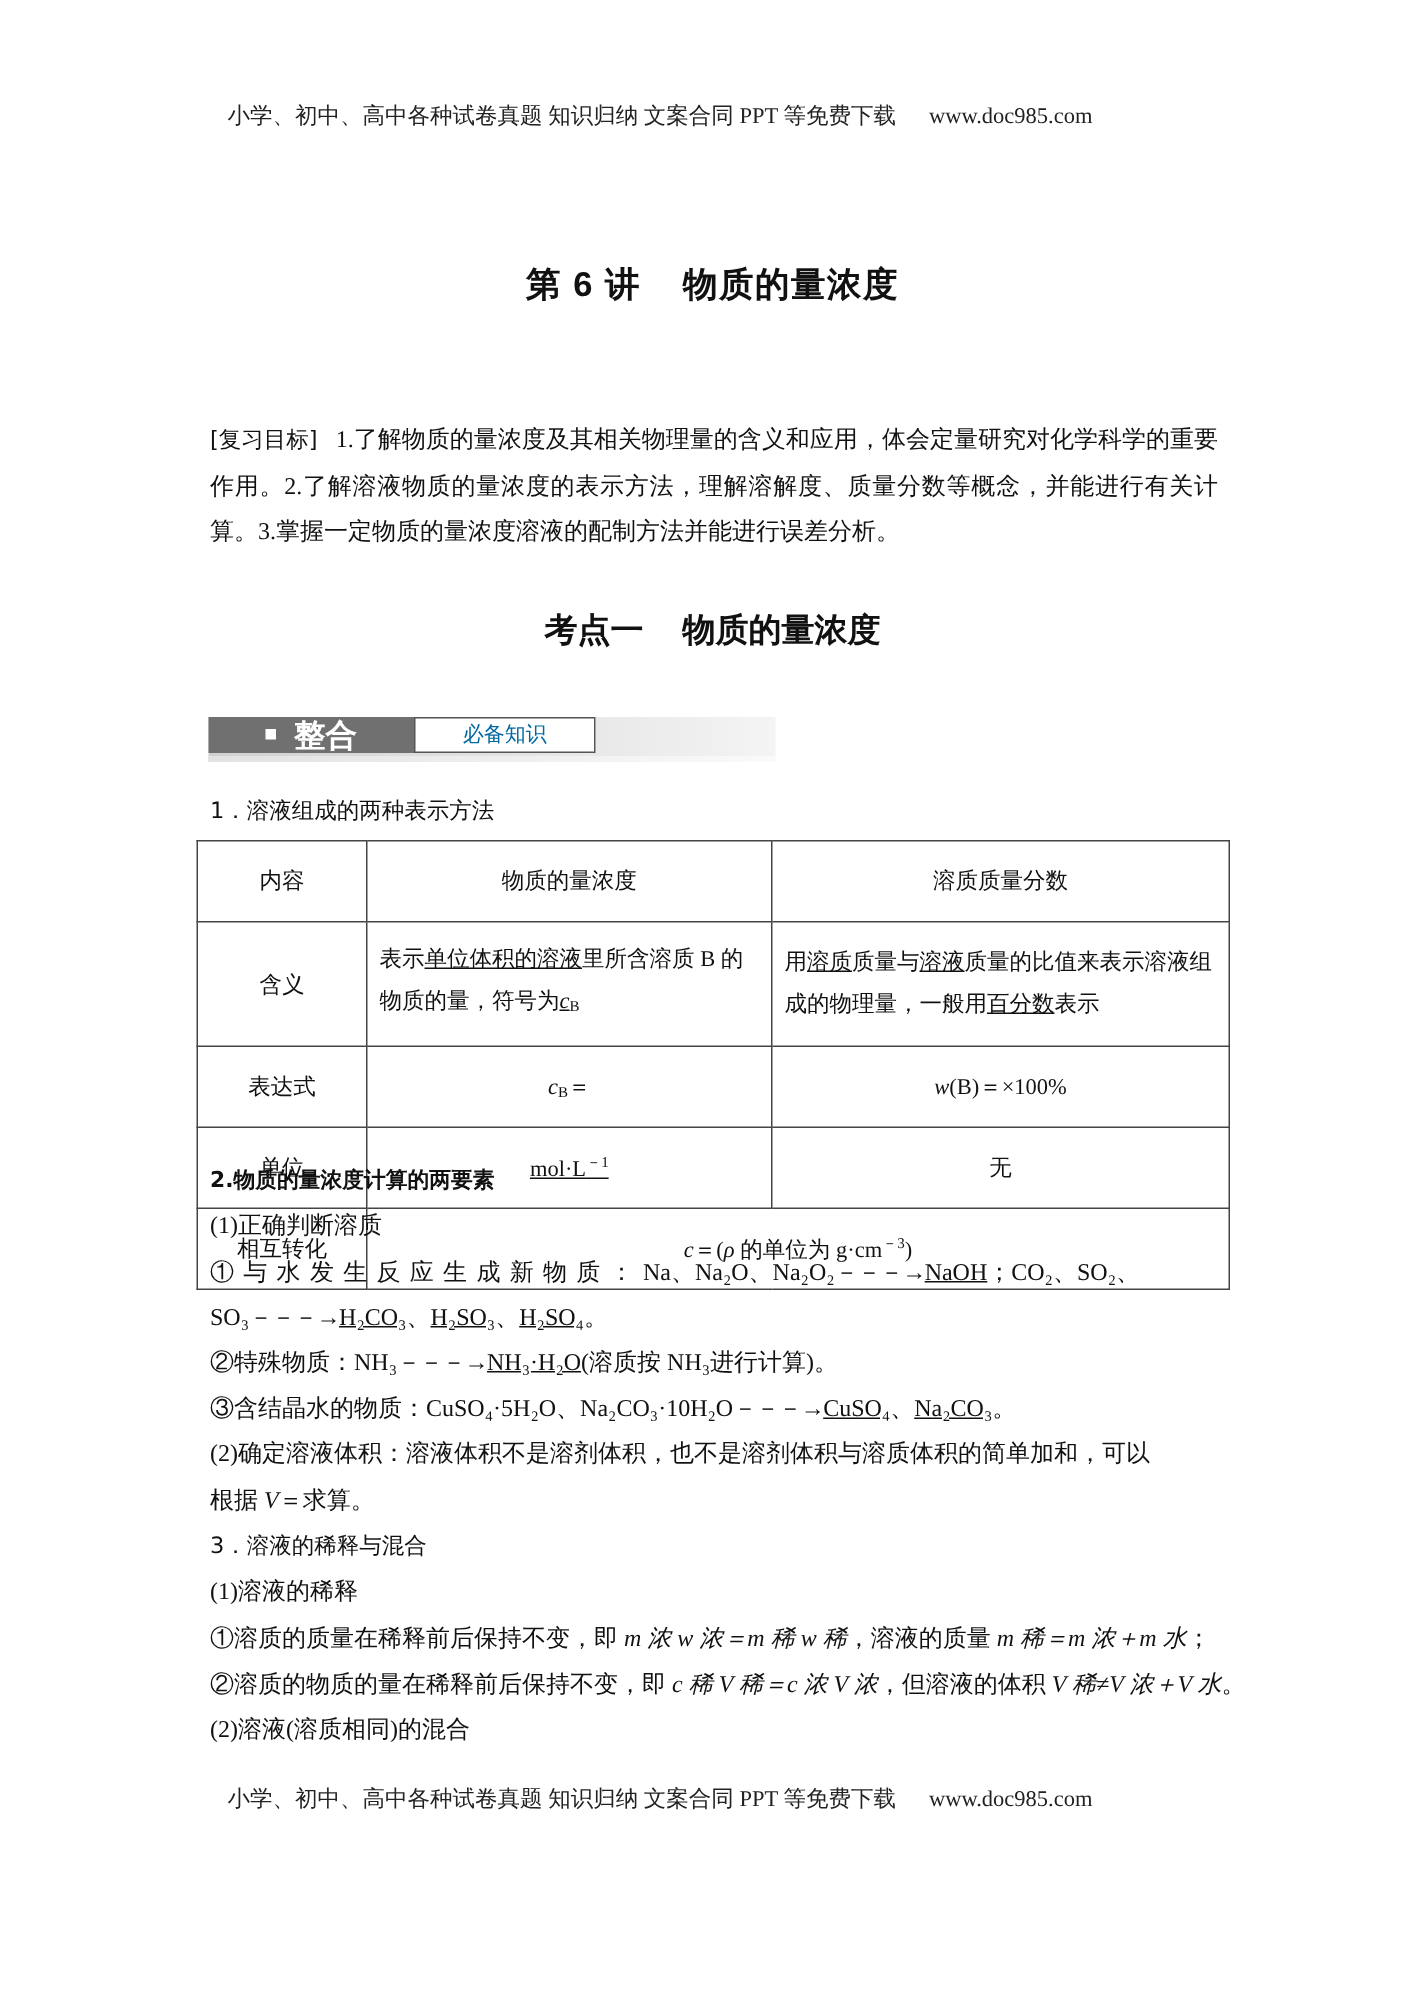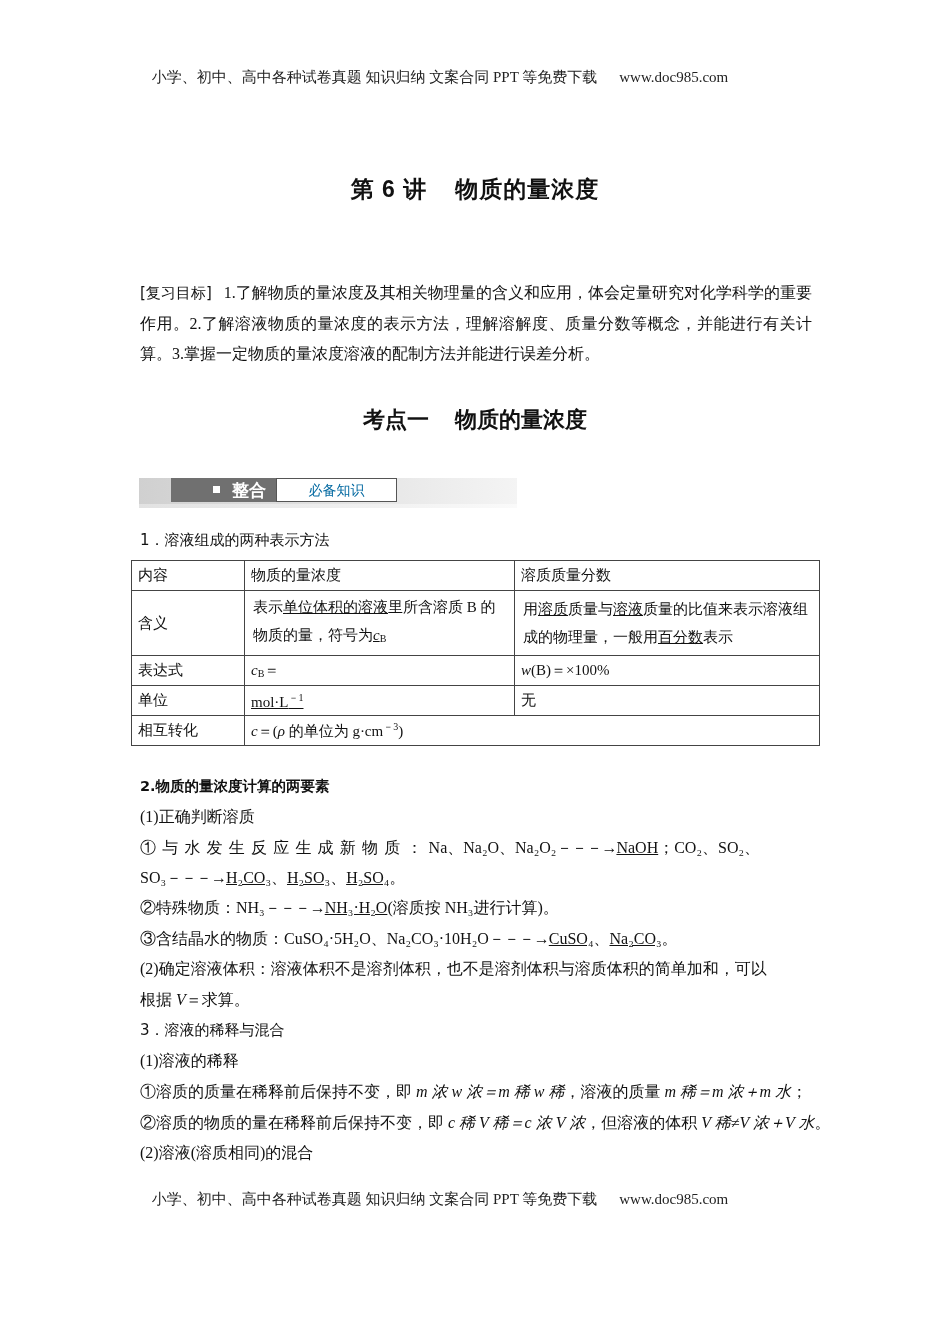--- a/index.html
+++ b/index.html
@@ -15,29 +15,29 @@
   .para { position: absolute; left: 140px; width: 672px; font-size: 16px; line-height: 30.5px; text-align: justify; }
   .goals { top: 278px; }
   .goals .tag { font-family: "DejaVu Sans", sans-serif; font-size: 15px; }
   .sec-title { position: absolute; top: 405px; left: 0; width: 950px; text-align: center;
                font-size: 22px; font-weight: bold; font-family: "DejaVu Sans", sans-serif; }
   .sec-title .gap { display: inline-block; width: 26px; }
   .banner { position: absolute; top: 478px; left: 139px; width: 378px; height: 30px; }
   .banner .grad { position: absolute; left: 0; top: 0; width: 378px; height: 30px;
                   background: linear-gradient(to right, #d0d0d0, #f4f4f4); }
   .banner .dark { position: absolute; left: 0; top: 0; width: 137px; height: 24px; background: #707070;
-                  color: #fff; font-family: "DejaVu Sans", sans-serif; font-weight: bold; font-size: 17px;
-                  line-height: 24px; text-align: center; margin-left: 32px; }
+                  color: #fff; font-family: "DejaVu Sans", sans-serif; font-weight: bold; font-size: 21px;
+                  line-height: 24px; text-align: center; }
   .banner .dark .sq { display: inline-block; width: 7px; height: 7px; background: #fff; margin-right: 12px; vertical-align: middle; position: relative; top: -2px; }
   .banner .light { position: absolute; left: 137px; top: 0; width: 119px; height: 22px; background: #fff;
                    border: 1px solid #555; font-family: "DejaVu Sans", sans-serif; font-size: 14px; line-height: 22px; text-align: center; color: #0369a1; }
   .banner .under { position: absolute; left: 0; top: 26px; width: 378px; height: 4px; background: linear-gradient(to right, #e2e2e2, #fafafa); }
   .h1 { position: absolute; left: 140px; font-size: 15px; font-family: "DejaVu Sans", sans-serif; }
   table.t { position: absolute; top: 560px; left: 131px; width: 689px; border-collapse: collapse; font-size: 15px; }
-  table.t td { border: 1px solid #444; text-align: left; padding: 0 6px; }
+  table.t td { border: 1px solid #444; text-align: center; padding: 12px 6px; }
   table.t td.l { text-align: left; line-height: 28px; padding: 2px 8px; }
   table.t tr.r0 td { height: 29px; }
   table.t tr.r1 td { height: 58px; }
   table.t tr.r2 td, table.t tr.r3 td, table.t tr.r4 td { height: 29px; }
   table.t td.c0 { width: 100px; }
   table.t td.c1 { width: 253px; }
   u { text-decoration: underline; }
   i { font-style: italic; }
   sub { font-size: 10px; vertical-align: -2px; }
   sup { font-size: 10px; vertical-align: 6px; }

